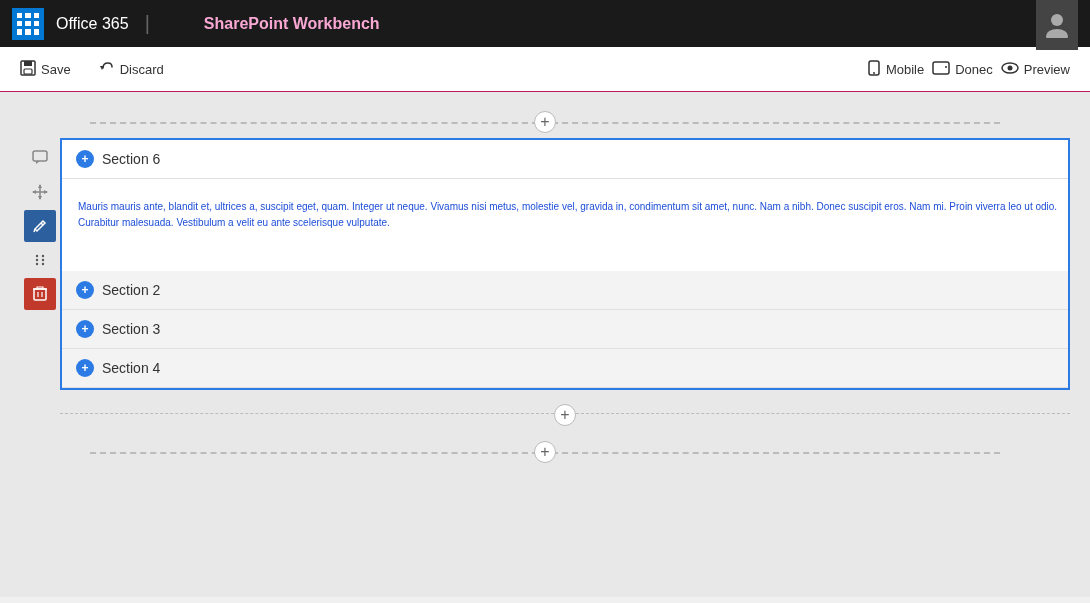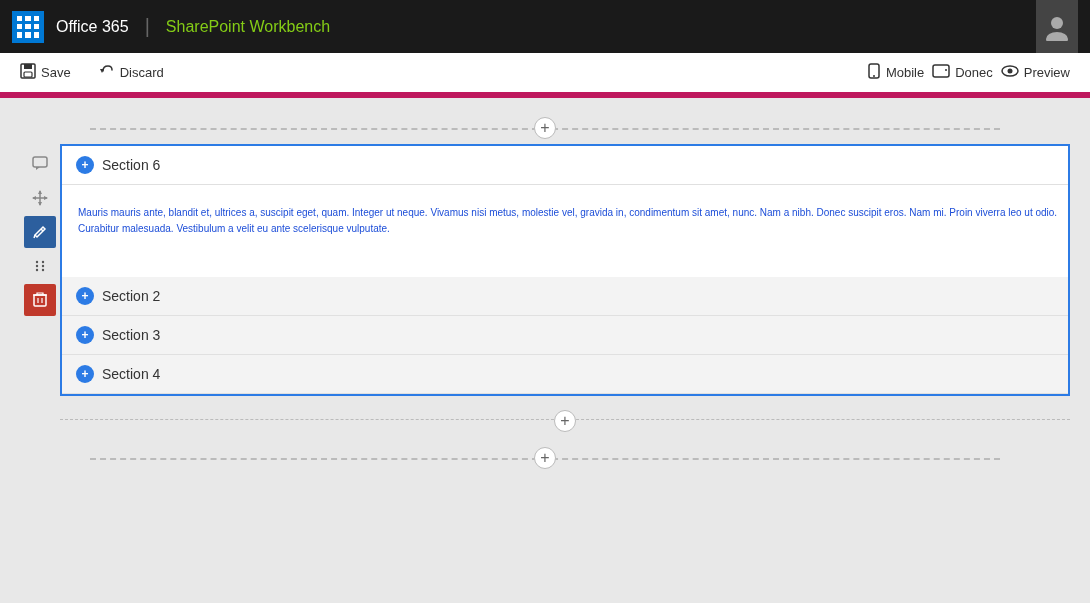--- a/index.html
+++ b/index.html
@@ -1,21 +1,21 @@
 <!DOCTYPE html>
 <html><head>
   <meta charset="utf-8">
   <style>
     * { box-sizing: border-box; margin: 0; padding: 0; }
     body { font-family: 'Segoe UI', Arial, sans-serif; background: #f0f0f0; width: 1090px; height: 603px; overflow: hidden; }
 
     
     .topbar {
       background: #1a1a1a;
-      height: 53px;
+      height: 47px;
       display: flex;
       align-items: center;
       padding: 0 12px;
       gap: 12px;
     }
     .topbar-waffle {
       background: #0078d4;
       width: 32px; height: 32px;
       display: grid;
       grid-template-columns: repeat(3, 1fr);
@@ -31,38 +31,39 @@
       color: white;
       font-size: 16px;
       font-weight: 400;
     }
     .topbar-divider {
       color: #666;
       font-size: 20px;
       margin: 0 4px;
     }
     .topbar-subtitle {
-      color: #84cc16;
+      color: #f9a8d4;
       font-size: 16px;
-      font-weight: 400;
+      font-weight: 700;
+      margin-left: 38px;
     }
     .topbar-avatar {
       margin-left: auto;
       width: 42px; height: 53px;
       background: #444;
       display: flex; align-items: center; justify-content: center;
       cursor: pointer;
     }
     .topbar-avatar svg { fill: #ccc; }
 
     
     .toolbar {
       background: white;
       height: 45px;
-      border-bottom: 6px solid #be185d;
+      border-bottom: 1px solid #be185d;
       display: flex;
       align-items: center;
       padding: 0 16px;
       gap: 20px;
     }
     .toolbar-btn {
       display: flex; align-items: center; gap: 5px;
       font-size: 13px; color: #333;
       cursor: pointer;
       background: none; border: none;

